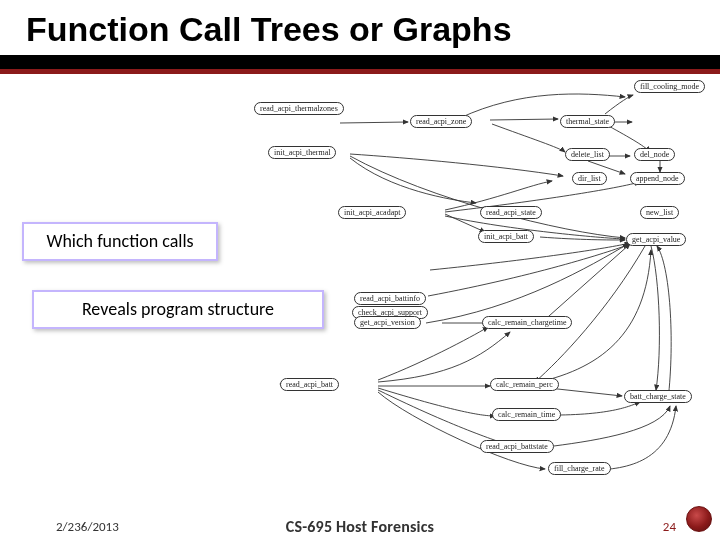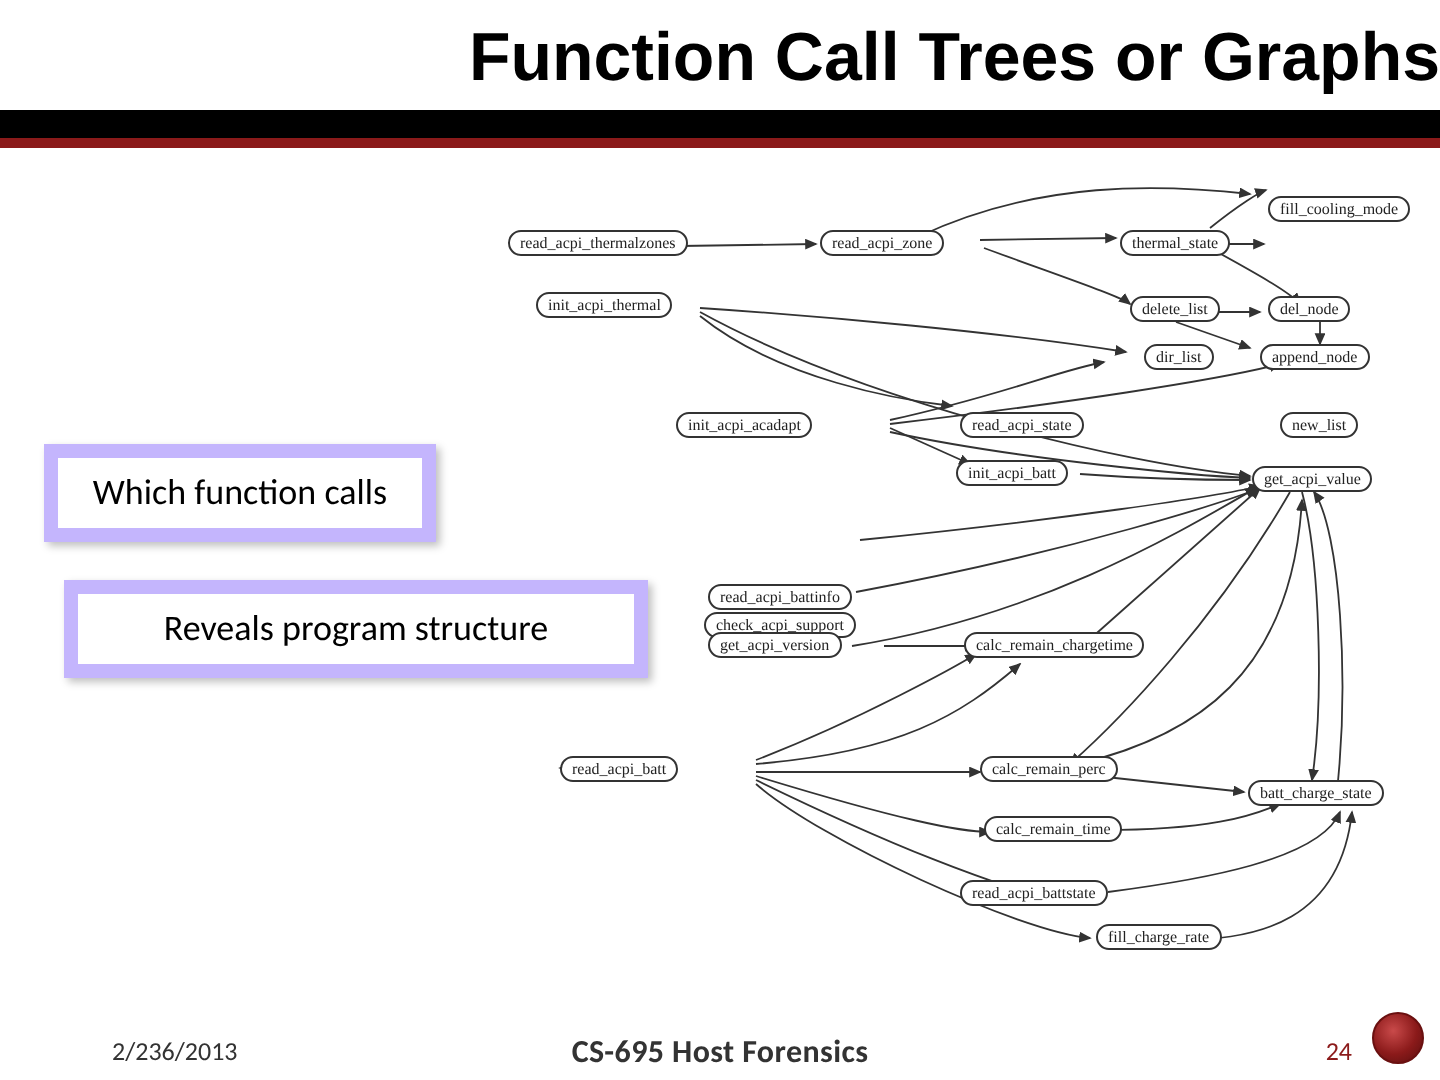--- a/index.html
+++ b/index.html
@@ -7,44 +7,45 @@
     width: 720px;
     height: 540px;
     background: white;
     font-family: Calibri, Arial, sans-serif;
     position: relative;
     overflow: hidden;
   }
   .title {
     font-size: 34px;
     font-weight: bold;
-    text-align: right;
+    text-align: left;
     padding: 10px 0 6px;
     color: #000;
     font-family: Arial, sans-serif;
+    margin-left: 26px;
   }
   .title-bar {
     width: 100%;
     height: 14px;
     background: #000;
     position: relative;
   }
   .title-bar::after {
     content: "";
     position: absolute;
     left: 0;
     right: 0;
     bottom: -5px;
     height: 5px;
     background: #8b1a1a;
   }
   .callout {
     position: absolute;
     background: #fff;
-    border: 7px solid #c4b5fd;
+    border: 2px solid #c4b5fd;
     padding: 6px 14px;
     font-size: 18px;
     text-align: center;
     line-height: 1.25;
     box-shadow: 2px 2px 4px rgba(0,0,0,0.25);
   }
   .callout-1 { left: 22px; top: 222px; width: 196px; }
   .callout-2 { left: 32px; top: 290px; width: 292px; }
   .graph {
     position: absolute;
@@ -150,24 +151,24 @@
       <path d="M148,312 C180,340 280,386 315,389"></path>
       <path d="M300,304 C370,290 416,255 421,170"></path>
       <path d="M300,306 L392,316"></path>
       <path d="M438,320 C445,260 440,185 427,166"></path>
       <path d="M312,335 C380,336 400,326 410,322"></path>
       <path d="M324,366 C370,360 430,350 440,326"></path>
       <path d="M360,390 C400,390 440,380 446,326"></path>
     </g>
   </svg>
 
-  <div class="node" style="left:24px; top:35px;font-family:Liberation Serif, serif;">read_acpi_thermalzones</div>
+  <div class="node" style="left:24px; top:22px;font-family:Liberation Serif, serif;">read_acpi_thermalzones</div>
   <div class="node" style="left:180px; top:35px;">read_acpi_zone</div>
   <div class="node" style="left:330px; top:35px;">thermal_state</div>
-  <div class="node" style="left:404px; top:18px;text-align:center;">fill_cooling_mode</div>
+  <div class="node" style="left:404px; top:0;text-align:center;">fill_cooling_mode</div>
   <div class="node" style="left:38px; top:66px;">init_acpi_thermal</div>
   <div class="node" style="left:335px; top:68px;">delete_list</div>
   <div class="node" style="left:404px; top:68px;">del_node</div>
   <div class="node" style="left:342px; top:92px;">dir_list</div>
   <div class="node" style="left:400px; top:92px;">append_node</div>
   <div class="node" style="left:108px; top:126px;">init_acpi_acadapt</div>
   <div class="node" style="left:250px; top:126px;">read_acpi_state</div>
   <div class="node" style="left:410px; top:126px;">new_list</div>
   <div class="node" style="left:248px; top:150px;">init_acpi_batt</div>
   <div class="node" style="left:396px; top:153px;">get_acpi_value</div>

